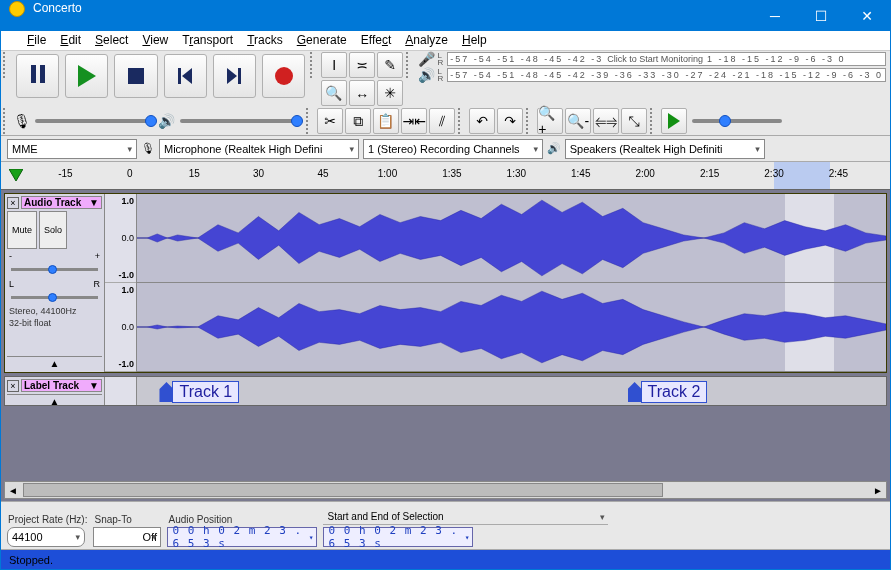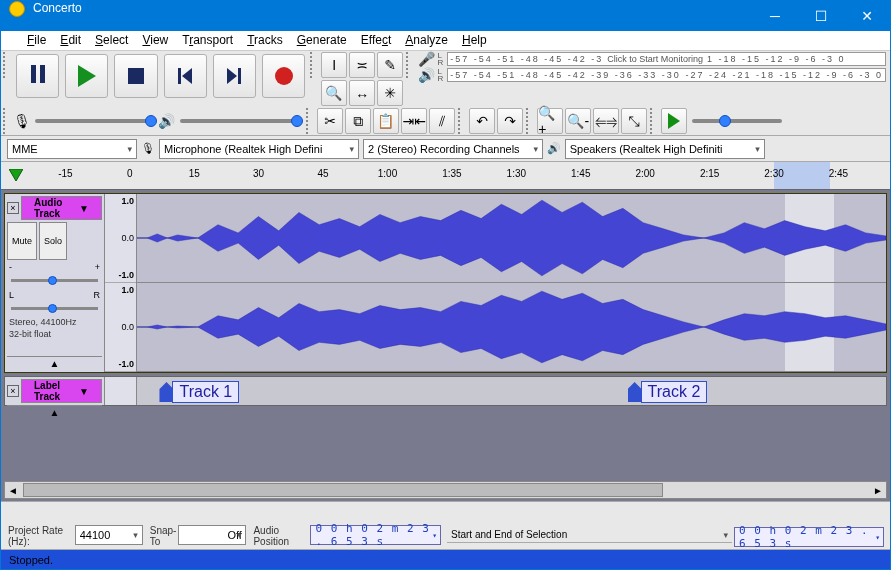--- a/index.html
+++ b/index.html
@@ -27,21 +27,21 @@
 .timeline { background:#e8e8e8; height:28px; border-bottom:1px solid #666; display:flex; position:relative; }
 .timeline .tl-head { width:30px; display:flex; align-items:center; justify-content:center; }
 .timeline .ruler { flex:1; position:relative; font-size:10px; color:#000; }
 .timeline .tick { position:absolute; top:6px; transform:translateX(-50%); }
 .timeline .sel { position:absolute; top:0; bottom:0; background:rgba(100,150,255,.35); }
 .tracks-area { flex:1; background:#7a7a8f; overflow:hidden; display:flex; flex-direction:column; }
 .track { display:flex; border:1px solid #3a3a00; margin:3px; background:#c8c8d0; }
 .track-panel { width:100px; background:#d8d8e4; border-right:1px solid #888; font-size:10px; padding:2px; display:flex; flex-direction:column; gap:2px; }
 .track-panel .hdr { display:flex; align-items:center; gap:2px; }
 .track-panel .hdr .x { width:12px; height:12px; border:1px solid #666; display:flex; align-items:center; justify-content:center; font-size:9px; }
-.track-panel .hdr .name { flex:1; background:#d946ef; border:1px solid #888; padding:0 12px; font-size:10px; font-weight:bold; display:flex; justify-content:space-between; align-items:center; }
+.track-panel .hdr .name { flex:1; background:#f0abfc; border:1px solid #888; padding:0 2px; font-size:10px; font-weight:bold; display:flex; justify-content:space-between; align-items:center; }
 .track-panel button { font-size:9px; padding:13px 4px; border:1px solid #888; background:#eee; }
 .track-panel .row { display:flex; gap:2px; }
 .track-panel .minislider { height:10px; position:relative; margin:2px 4px; }
 .track-panel .minislider .trk { height:3px; background:#888; margin-top:3px; }
 .track-panel .minislider .th { position:absolute; top:0; width:9px; height:9px; background:#2f7fff; border-radius:50%; border:1px solid #1050c0; }
 .track-panel .ends { display:flex; justify-content:space-between; font-size:9px; padding:0 2px; }
 .track-panel .info { font-size:9px; color:#333; padding:0 2px; line-height:1.1; }
 .track-panel .collapse { text-align:center; padding:1px; border-top:1px solid #888; margin-top:auto; }
 .scale-col { width:32px; background:#e0e0ea; border-right:1px solid #888; font-size:9px; display:flex; flex-direction:column; }
 .scale-col .sc { flex:1; display:flex; flex-direction:column; justify-content:space-between; align-items:flex-end; padding:2px 2px; border-bottom:1px solid #aaa; }
@@ -51,21 +51,21 @@
 .wave .sel { position:absolute; top:0; bottom:0; background:rgba(255,255,255,.5); }
 .labeltrack { display:flex; border:1px solid #666; margin:0 3px 3px 3px; background:#c8c8d0; height:30px; }
 .label-body { flex:1; position:relative; background:#c8c8d0; }
 .label-tag { position:absolute; top:4px; display:flex; align-items:center; }
 .label-tag .pin { width:14px; height:20px; background:#3050d0; clip-path: polygon(50% 0, 100% 35%, 100% 100%, 0 100%, 0 35%); margin-right:-1px; }
 .label-tag .txt { border:1px solid #3050d0; background:#e7e7ff; color:#2020a0; font-size:16px; padding:1px 6px; }
 .hscroll { background:#dcdcdc; height:18px; margin:2px 3px; border:1px solid #888; display:flex; align-items:center; font-size:10px; }
 .hscroll .arrow { width:16px; text-align:center; }
 .hscroll .thumb { height:14px; background:#bcbcbc; border:1px solid #888; margin-left:2px; }
 .bottombar { background:#e8e8e8; border-top:1px solid #aaa; display:flex; font-size:11px; padding:2px 6px; gap:6px; align-items:flex-end; height:48px; }
-.botgroup { display:flex; gap:2px; }
+.botgroup { display:flex; flex-direction:column; gap:2px; }
 .botgroup .lbl { font-size:10px; color:#333; padding-left:1px; }
 .timebox { background:#eef; border:1px solid #66a; padding:1px 4px; font-family:monospace; font-size:11px; color:#2040c0; letter-spacing:1px; height:20px; display:flex; align-items:center; position:relative; }
 .timebox::after { content:"▾"; position:absolute; right:2px; font-size:8px; }
 .statusbar { background:#1d4ed8; border-top:1px solid #aaa; height:20px; font-size:11px; padding:2px 8px; display:flex; align-items:center; }
 .btn-pause::before { content:""; display:inline-block; width:5px; height:18px; background:#1a2a60; box-shadow: 9px 0 0 #1a2a60; margin-right:9px; }
 .btn-play { width:0; height:0; border-top:11px solid transparent; border-bottom:11px solid transparent; border-left:18px solid #159020; }
 .btn-stop { width:16px; height:16px; background:#1a2a60; }
 .btn-rec { width:18px; height:18px; background:#d02020; border-radius:50%; }
 .skip-start, .skip-end { display:flex; align-items:center; }
 .skip-start::before { content:""; width:3px; height:16px; background:#1a2a60; margin-right:1px; }
@@ -192,21 +192,21 @@
           <div class="slider-thumb" style="left:30%;"></div>
         </div>
       </div>
   </div>
 </div>
 
 <div class="devicebar">
   <div class="combo" style="width:130px;">MME</div>
   <span>🎙</span>
   <div class="combo" style="width:200px;">Microphone (Realtek High Defini</div>
-  <div class="combo" style="width:180px;">2 (Stereo) Recording Channels</div>
+  <div class="combo" style="width:180px;">1 (Stereo) Recording Channels</div>
   <span>🔊</span>
   <div class="combo" style="width:200px;">Speakers (Realtek High Definiti</div>
 </div>
 
 <div class="timeline">
   <div class="tl-head">
       <svg width="14" height="14">
         <polygon points="0,0 14,0 7,12" fill="#17a017" stroke="#0a600a"></polygon>
       </svg>
     </div>
@@ -321,21 +321,21 @@
     <div class="arrow">◄</div>
     <div class="thumb" style="width:640px;"></div>
     <div style="flex:1;"></div>
     <div class="arrow">►</div>
   </div>
 </div>
 
 <div class="bottombar">
   <div class="botgroup">
     <div class="lbl">Project Rate (Hz):</div>
-    <div class="combo" style="width:78px;height:20px;">44100</div>
+    <div class="combo" style="width:78px;height:20px;border-radius:7px;">44100</div>
   </div>
   <div class="botgroup">
     <div class="lbl">Snap-To</div>
     <div class="combo" style="width:62px;height:20px;padding-left:48px;">Off</div>
   </div>
   <div class="botgroup">
     <div class="lbl">Audio Position</div>
     <div class="timebox" style="width:150px;">0 0 h 0 2 m 2 3 . 6 5 3 s</div>
   </div>
   <div class="botgroup">

